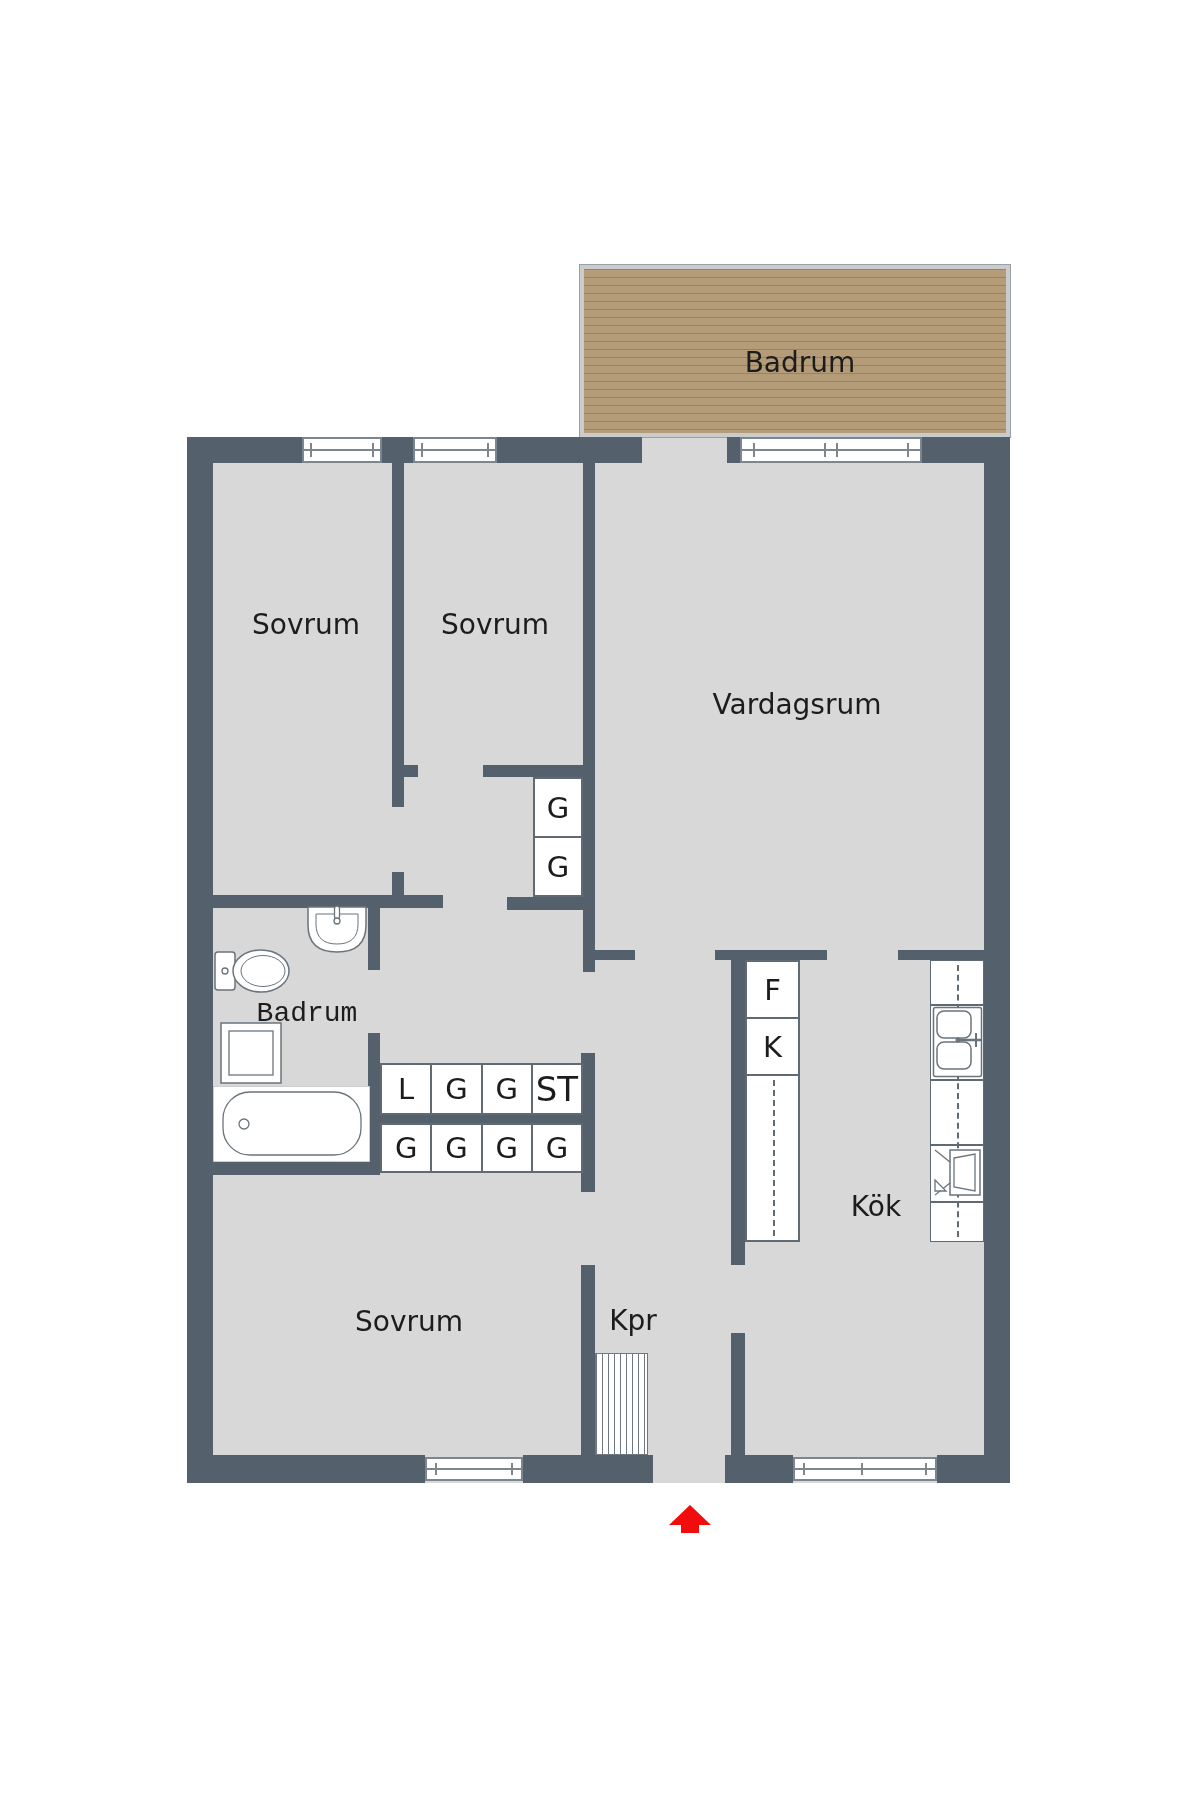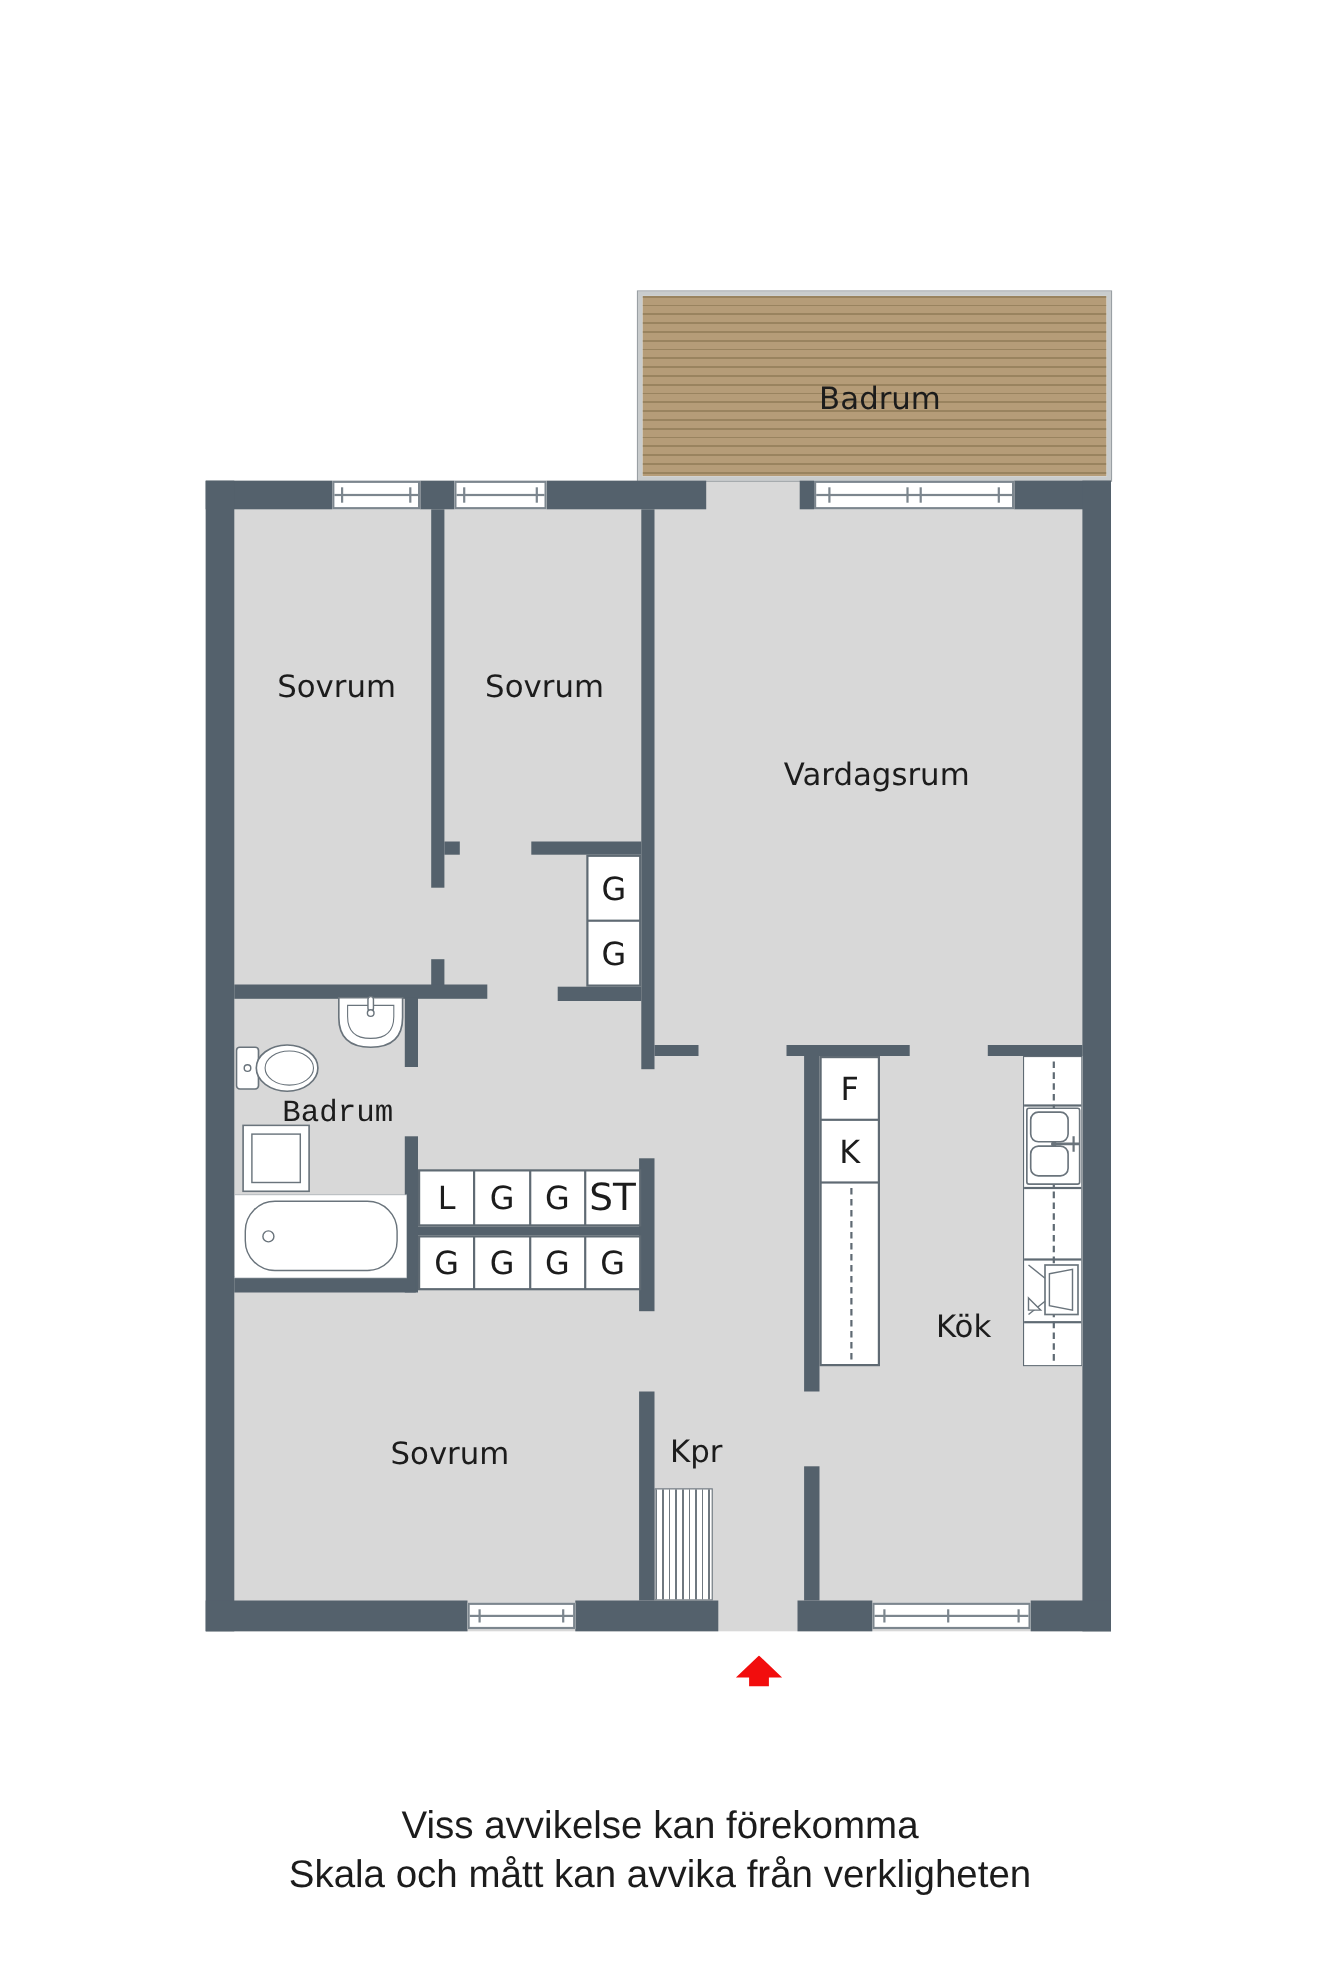--- a/index.html
+++ b/index.html
@@ -205,18 +205,14 @@
   </svg>
 
   <div class="lbl" style="left:306px;top:624px;">Sovrum</div>
   <div class="lbl" style="left:495px;top:624px;">Sovrum</div>
   <div class="lbl" style="left:797px;top:704px;">Vardagsrum</div>
   <div class="lbl" style="left:307px;top:1013px;font-family:Liberation Mono, monospace;">Badrum</div>
   <div class="lbl" style="left:876px;top:1206px;">Kök</div>
   <div class="lbl" style="left:409px;top:1321px;">Sovrum</div>
   <div class="lbl" style="left:633px;top:1320px;">Kpr</div>
 
-  <div id="disclaimer">
-    <div>Viss avvikelse kan förekomma</div>
-    <div>Skala och mått kan avvika från verkligheten</div>
-  </div>
 
 </div>
 
 </body></html>

